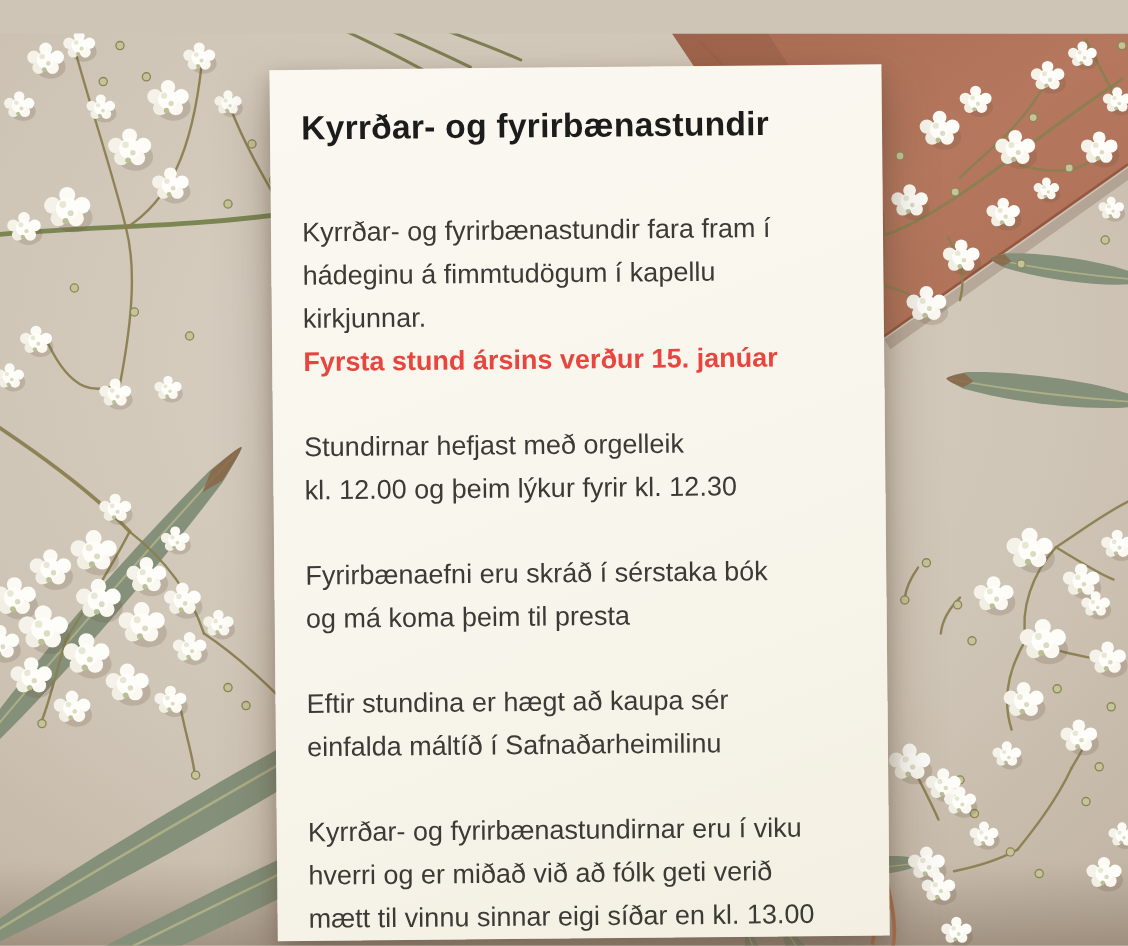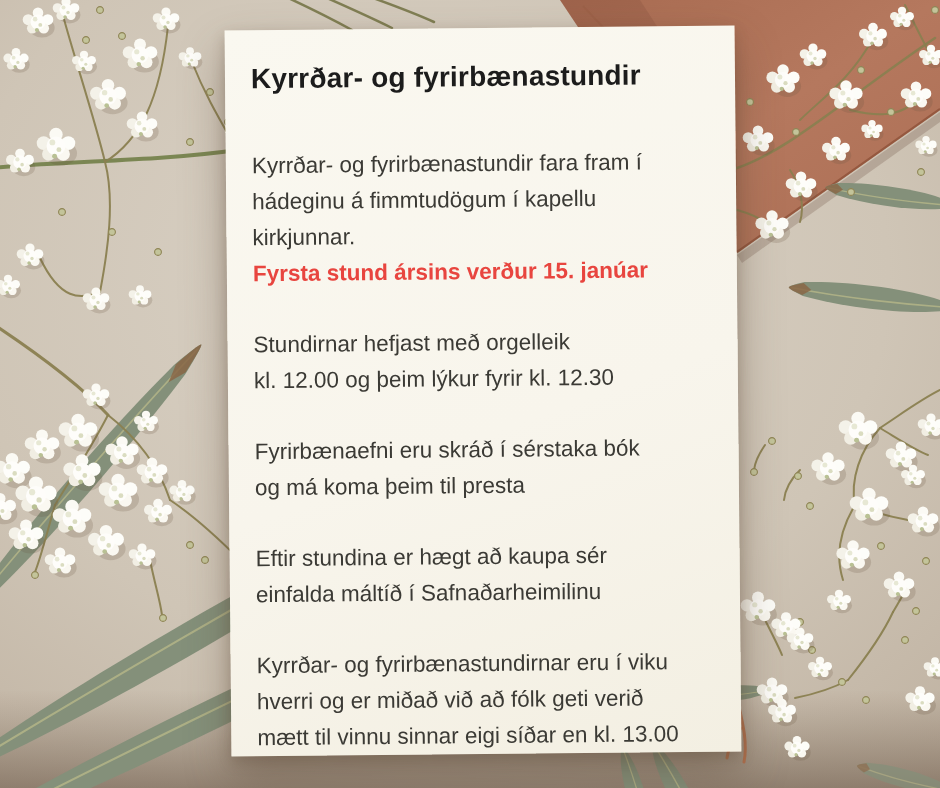--- a/index.html
+++ b/index.html
@@ -13,21 +13,21 @@
     --flower-white:#fcfbf5;
     --text-dark:#3b3a35;
     --title-black:#1c1c1c;
   }
   html,body{margin:0;padding:0;}
   body{
     width:940px;height:788px;overflow:hidden;position:relative;
     font-family:"Liberation Sans","DejaVu Sans",sans-serif;
     background:var(--background-beige);
   }
-  .stage{position:absolute;inset:0;width:940px;height:564px;}
+  .stage{position:absolute;inset:0;width:940px;height:564px;margin-top:28px;}
   svg.bg{position:absolute;left:0;top:0;width:940px;height:788px;display:block;}
   .leaf-fill{fill:var(--leaf-green);}
   .leaf-rib{stroke:#b9b98a;stroke-width:1.6;fill:none;opacity:.75;}
   .leaf-tip{fill:#8a6746;opacity:.85;}
   .stem{stroke:var(--stem-olive);stroke-width:2;fill:none;stroke-linecap:round;opacity:.95;}
   .stem-main{stroke:#76834d;stroke-width:4;}
   .stem-twig{stroke:#7b7a4e;stroke-width:2.5;}
   .stem-orange{stroke:#b5714c;stroke-width:3;}
   .card{
     position:absolute;left:228px;top:28px;width:510px;height:726px;

